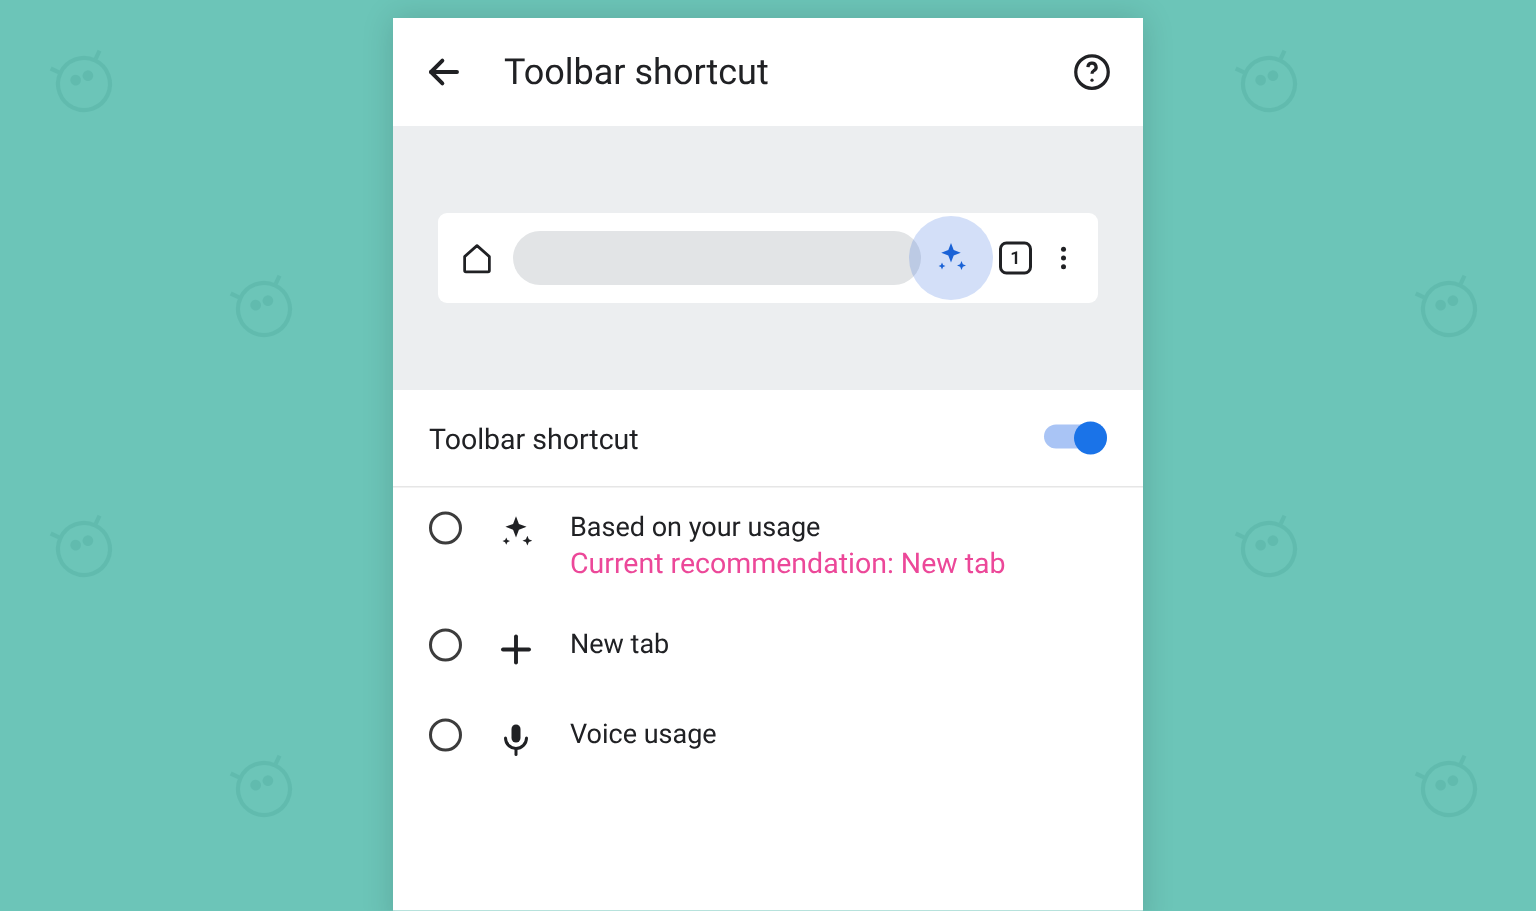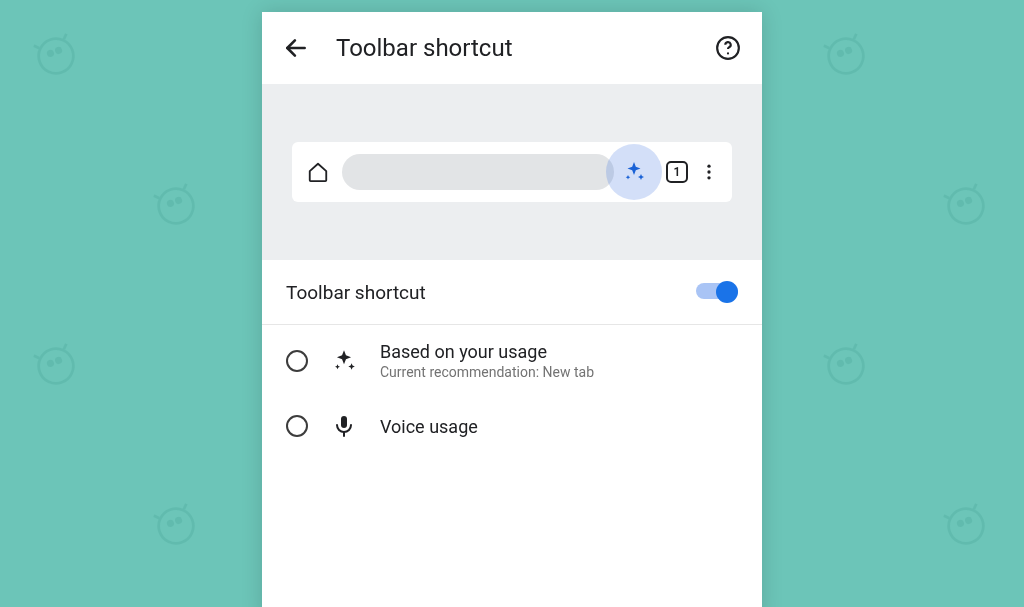--- a/index.html
+++ b/index.html
@@ -140,21 +140,21 @@
     height: 22px;
     border-radius: 50%;
     background: #1a73e8;
   }
   .options {
     flex:1;
     overflow:hidden;
   }
   .option {
     display: flex;
-    align-items: center;
+    align-items: flex-start;
     padding: 16px 24px;
     gap: 22px;
     cursor: pointer;
   }
   .radio {
     width: 22px;
     height: 22px;
     border: 2.2px solid #3c3c3c;
     border-radius: 50%;
     display:flex;
@@ -183,22 +183,22 @@
   }
   .opt-labels {
     display:flex;
     flex-direction:column;
   }
   .opt-title {
     font-size: 18px;
     color:#202124;
   }
   .opt-sub {
-    font-size: 14px;
-    color:#737373;
+    font-size: 19px;
+    color:#ec4899;
     margin-top:2px;
   }
 </style>
 </head>
 <body>
 
 <div class="bg-pattern">
 
   <svg class="bg-icon" style="left:30px; top:30px; transform:rotate(-20deg)" viewBox="0 0 24 24" fill="none" stroke="#1a7a6e" stroke-width="1.3">
       <circle cx="12" cy="12" r="8"></circle>
@@ -315,20 +315,32 @@
             <path d="M19 14l.9 2.1L22 17l-2.1.9L19 20l-.9-2.1L16 17l2.1-.9z"></path>
             <path d="M6 15l.7 1.6L8.3 17.3 6.7 18 6 19.6 5.3 18 3.7 17.3 5.3 16.6z"></path>
           </svg>
       </div>
       <div class="opt-labels">
         <div class="opt-title">Based on your usage</div>
         <div class="opt-sub">Current recommendation:  New tab</div>
       </div>
     </div>
 
+    <div class="option">
+      <div class="radio"></div>
+      <div class="opt-icon">
+        <svg width="26" height="26" viewBox="0 0 24 24" fill="none" stroke="#202124" stroke-width="2.4" stroke-linecap="round">
+            <line x1="12" y1="4" x2="12" y2="20"></line>
+            <line x1="4" y1="12" x2="20" y2="12"></line>
+          </svg>
+      </div>
+      <div class="opt-labels">
+        <div class="opt-title">New tab</div>
+      </div>
+    </div>
 
 
     <div class="option">
       <div class="radio"></div>
       <div class="opt-icon">
         <svg width="24" height="24" viewBox="0 0 24 24" fill="#202124">
             <rect x="9" y="2" width="6" height="12" rx="3"></rect>
             <path d="M5 11a7 7 0 0 0 14 0" fill="none" stroke="#202124" stroke-width="2" stroke-linecap="round"></path>
             <line x1="12" y1="18" x2="12" y2="22" stroke="#202124" stroke-width="2" stroke-linecap="round"></line>
           </svg>

